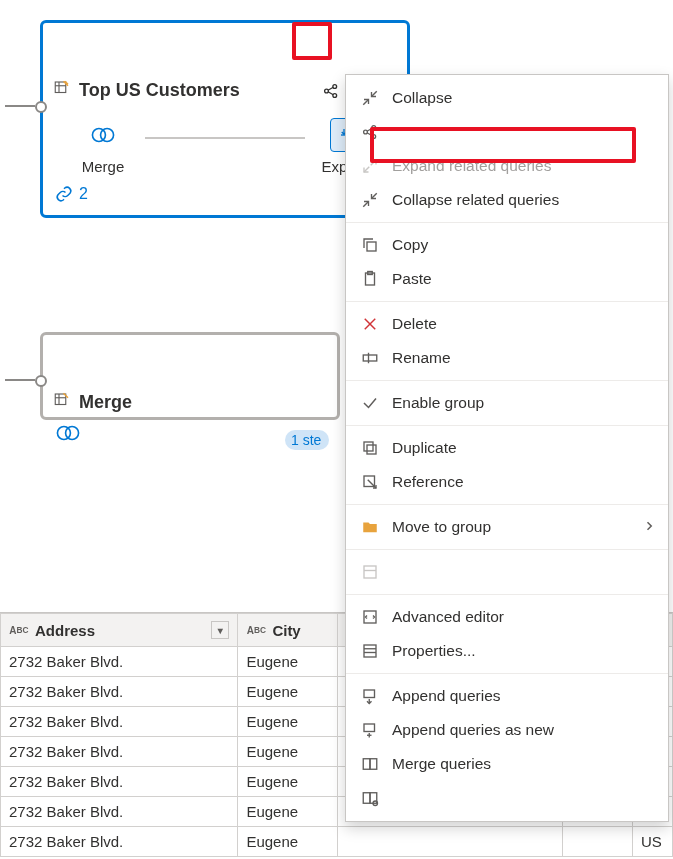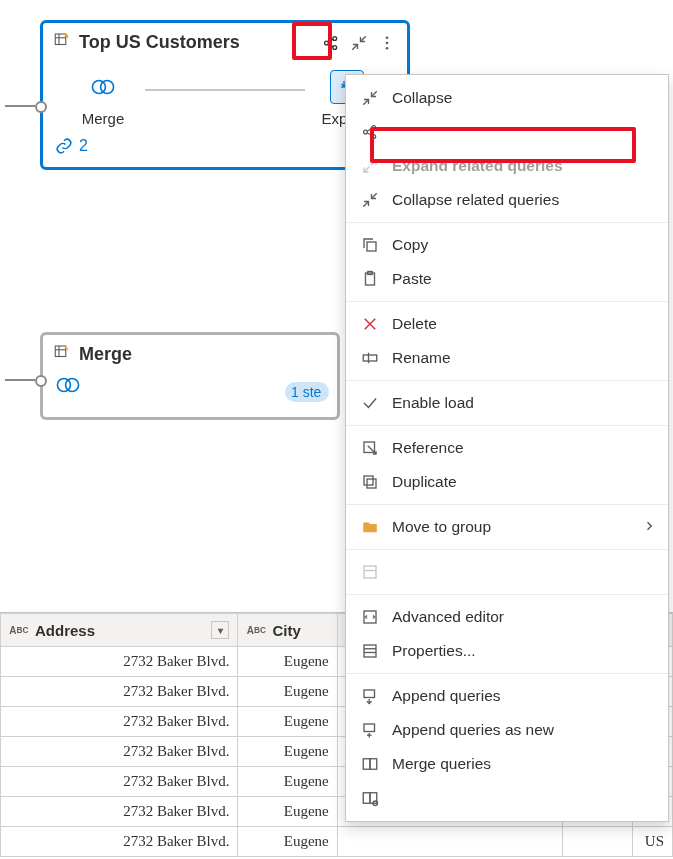--- a/index.html
+++ b/index.html
@@ -27,20 +27,21 @@
     border-radius: 6px;
   }
   .card.gray { border-color: #b3b0ad; }
   .card-header {
     display: flex;
     align-items: center;
     gap: 8px;
     padding: 8px 10px 6px 10px;
     font-size: 18px;
     font-weight: 600;
+    margin-top: 48px;
   }
   .card-header .spacer { flex: 1; }
   .card-header .tool-icon {
     width: 20px; height: 20px;
     display: flex; align-items: center; justify-content: center;
     color: #605e5c;
   }
   .card-body {
     position: relative;
     padding: 6px 12px 12px 12px;
@@ -125,21 +126,21 @@
   }
   .menu-item {
     display: flex;
     align-items: center;
     gap: 12px;
     padding: 7px 14px;
     font-size: 15.5px;
     color: #323130;
     white-space: nowrap;
   }
-  .menu-item.disabled { color: #a19f9d; font-weight: bold; }
+  .menu-item.disabled { color: #a19f9d; }
   .menu-item .mi-icon {
     width: 20px; height: 20px;
     display: flex; align-items: center; justify-content: center;
     color: #605e5c;
   }
   .menu-item.disabled .mi-icon { color: #c8c6c4; }
   .menu-item .chevron {
     margin-left: auto;
     color: #605e5c;
   }
@@ -183,21 +184,21 @@
     border-radius:2px;
   }
   .col-header .dd-icon {
     margin-left: auto;
     width:18px;height:18px;
     border:1px solid #c8c6c4;
     display:flex;align-items:center;justify-content:center;
     color:#605e5c;
     font-size:10px;
   }
-  .grid td.mono { font-family: Liberation Serif, serif; text-align: right; }
+  .grid td.mono { font-family: Liberation Sans, sans-serif; }
   .svg-icon { width:18px; height:18px; }
   .merge-icon-svg {
     width:26px;height:26px;
   }
 </style>
 </head>
 <body>
 
 <div class="canvas">
 
@@ -386,41 +387,41 @@
       </span>
       <span>Rename</span>
     </div>
     <div class="menu-sep"></div>
     <div class="menu-item">
       <span class="mi-icon">
         <svg class="svg-icon" viewBox="0 0 24 24" fill="none" stroke="currentColor" stroke-width="2">
           <path d="M4 12 L10 18 L20 6"></path>
         </svg>
       </span>
-      <span>Enable load</span>
-    </div>
-    <div class="menu-sep"></div>
+      <span>Enable group</span>
+    </div>
+    <div class="menu-sep"></div>
+    <div class="menu-item">
+      <span class="mi-icon">
+        <svg class="svg-icon" viewBox="0 0 24 24" fill="none" stroke="currentColor" stroke-width="1.8">
+          <rect x="8" y="8" width="12" height="12"></rect>
+            <rect x="4" y="4" width="12" height="12"></rect>
+        </svg>
+      </span>
+      <span>Duplicate</span>
+    </div>
     <div class="menu-item">
       <span class="mi-icon">
         <svg class="svg-icon" viewBox="0 0 24 24" fill="none" stroke="currentColor" stroke-width="1.8">
           <rect x="4" y="4" width="14" height="14"></rect>
             <path d="M9 9 L20 20"></path>
             <path d="M16 20 L20 20 L20 16"></path>
         </svg>
       </span>
       <span>Reference</span>
-    </div>
-    <div class="menu-item">
-      <span class="mi-icon">
-        <svg class="svg-icon" viewBox="0 0 24 24" fill="none" stroke="currentColor" stroke-width="1.8">
-          <rect x="8" y="8" width="12" height="12"></rect>
-            <rect x="4" y="4" width="12" height="12"></rect>
-        </svg>
-      </span>
-      <span>Duplicate</span>
     </div>
     <div class="menu-sep"></div>
     <div class="menu-item">
       <span class="mi-icon" style="color:#e8a33d">
         <svg class="svg-icon" viewBox="0 0 24 24" fill="currentColor">
           <path d="M3 6 L10 6 L12 8 L21 8 L21 19 L3 19 Z"></path>
         </svg>
       </span>
       <span>Move to group</span>
       <span class="chevron">

